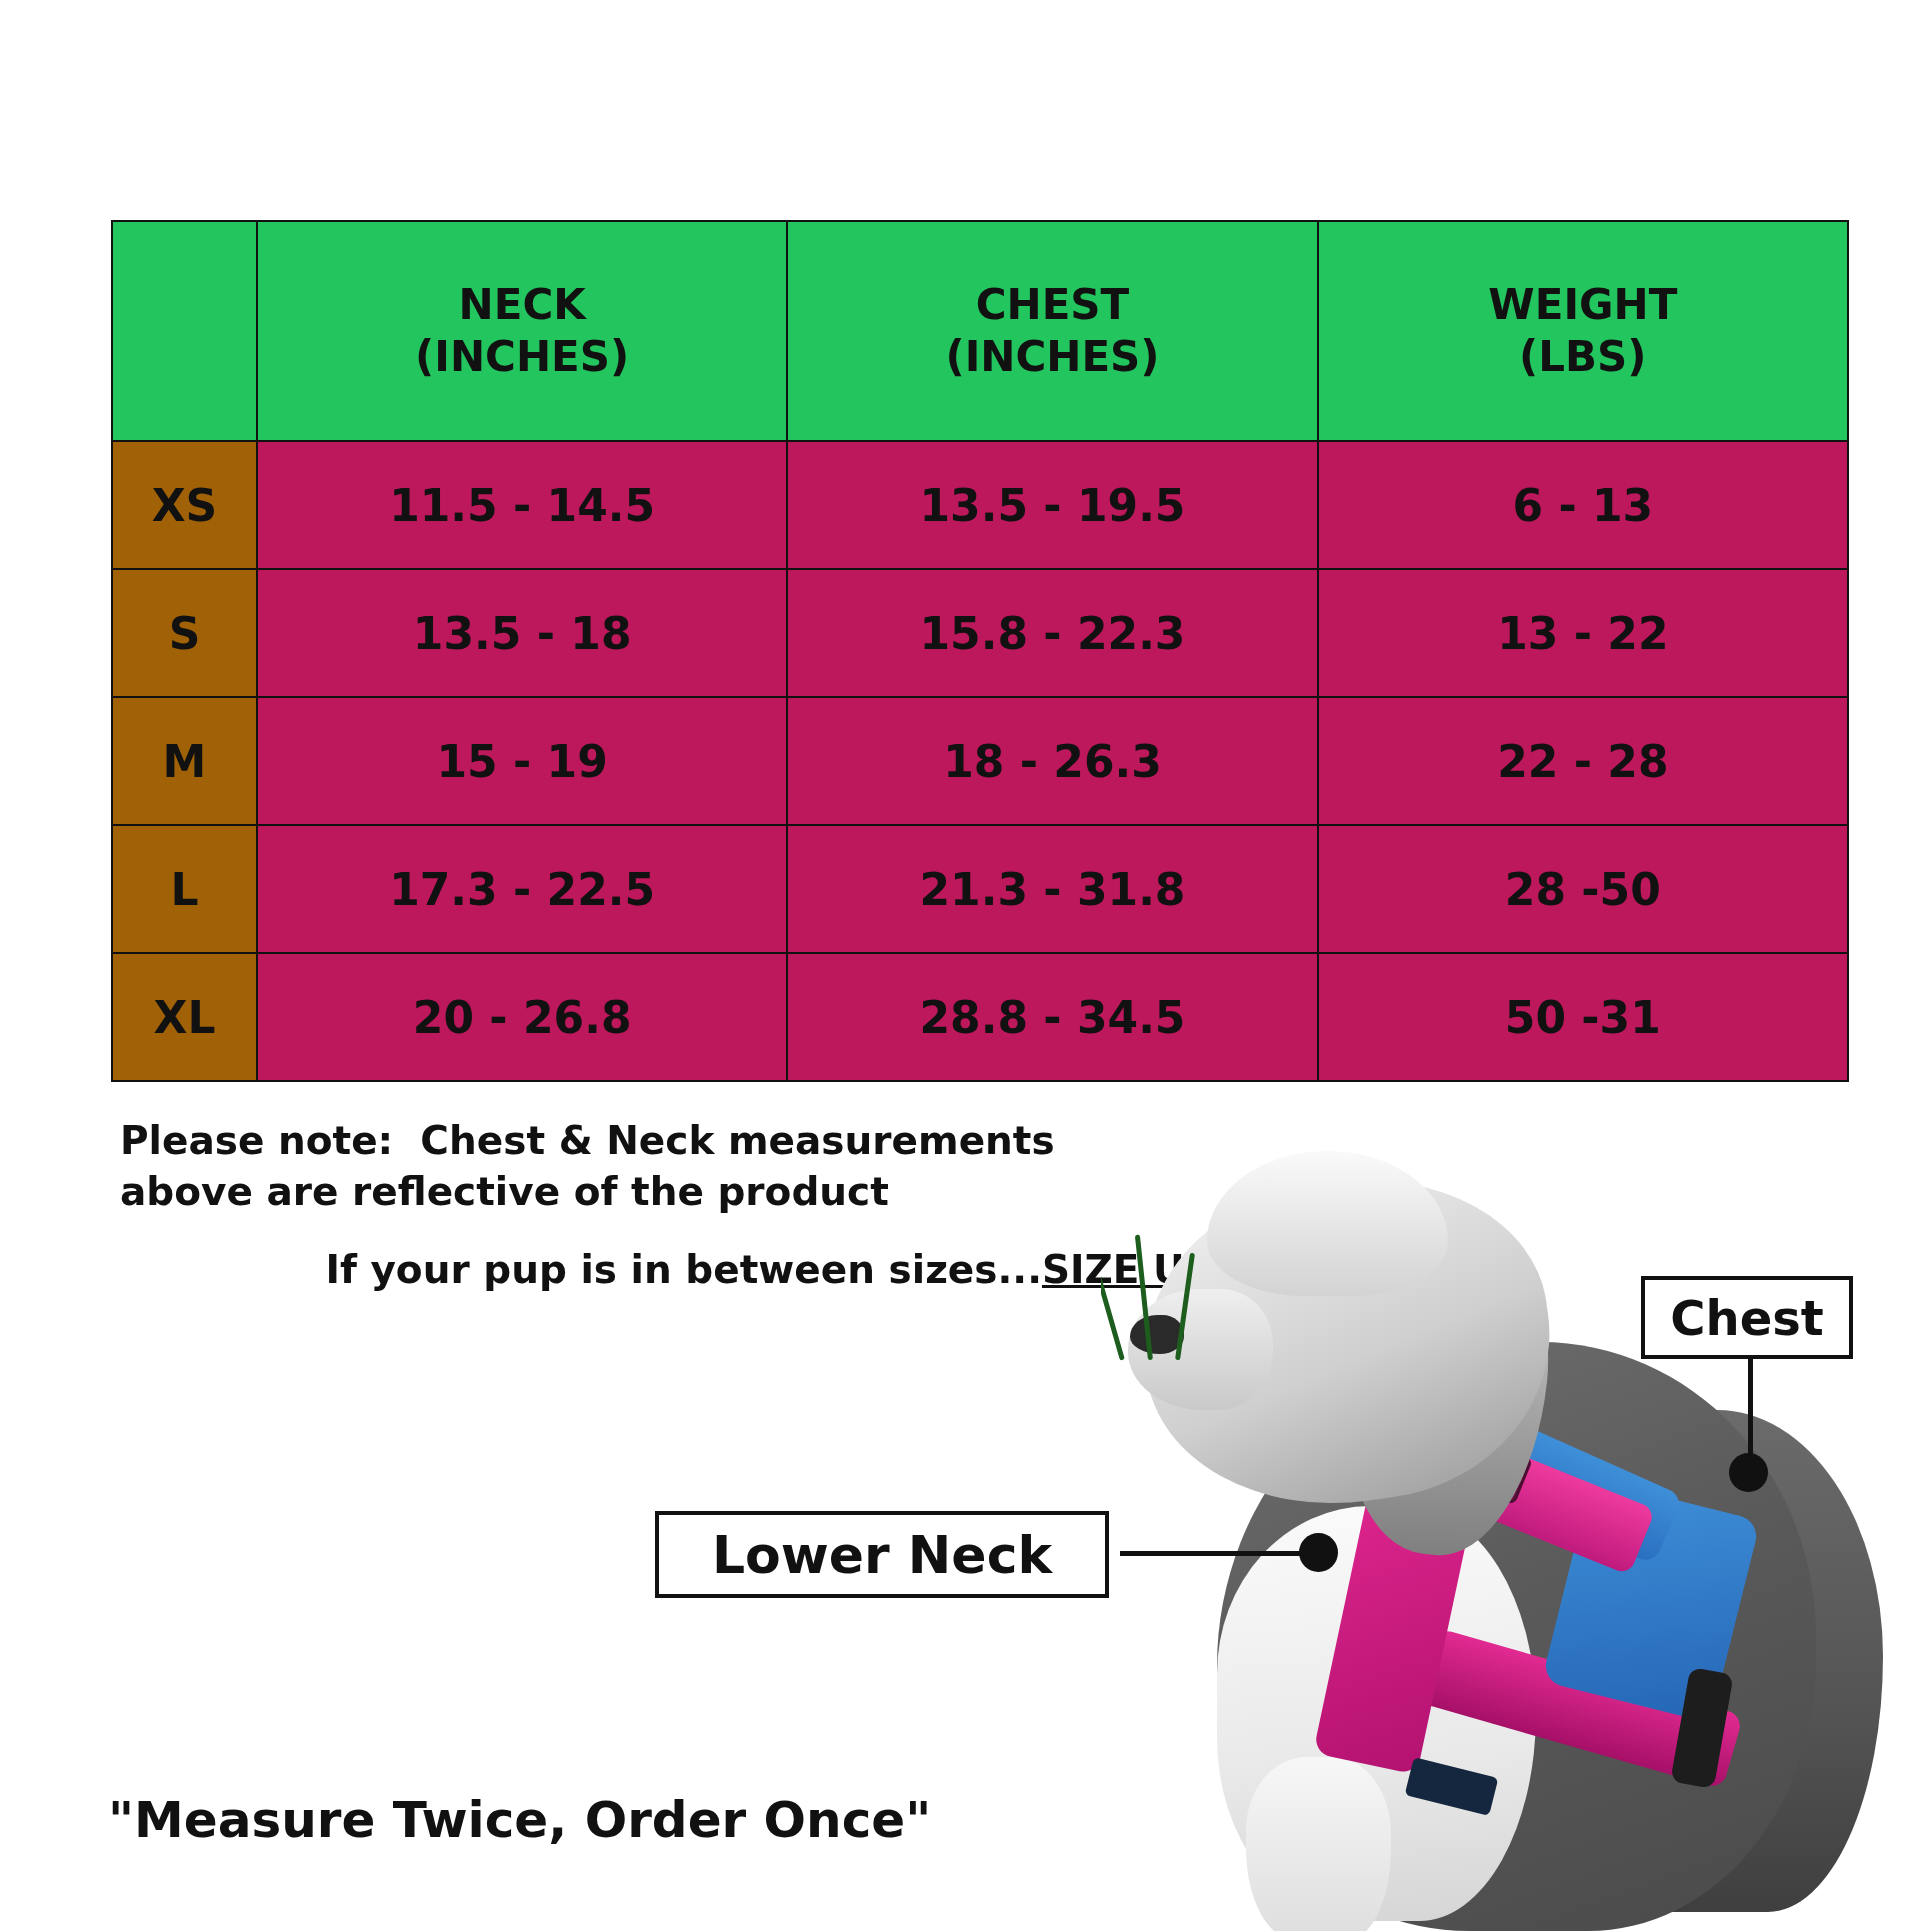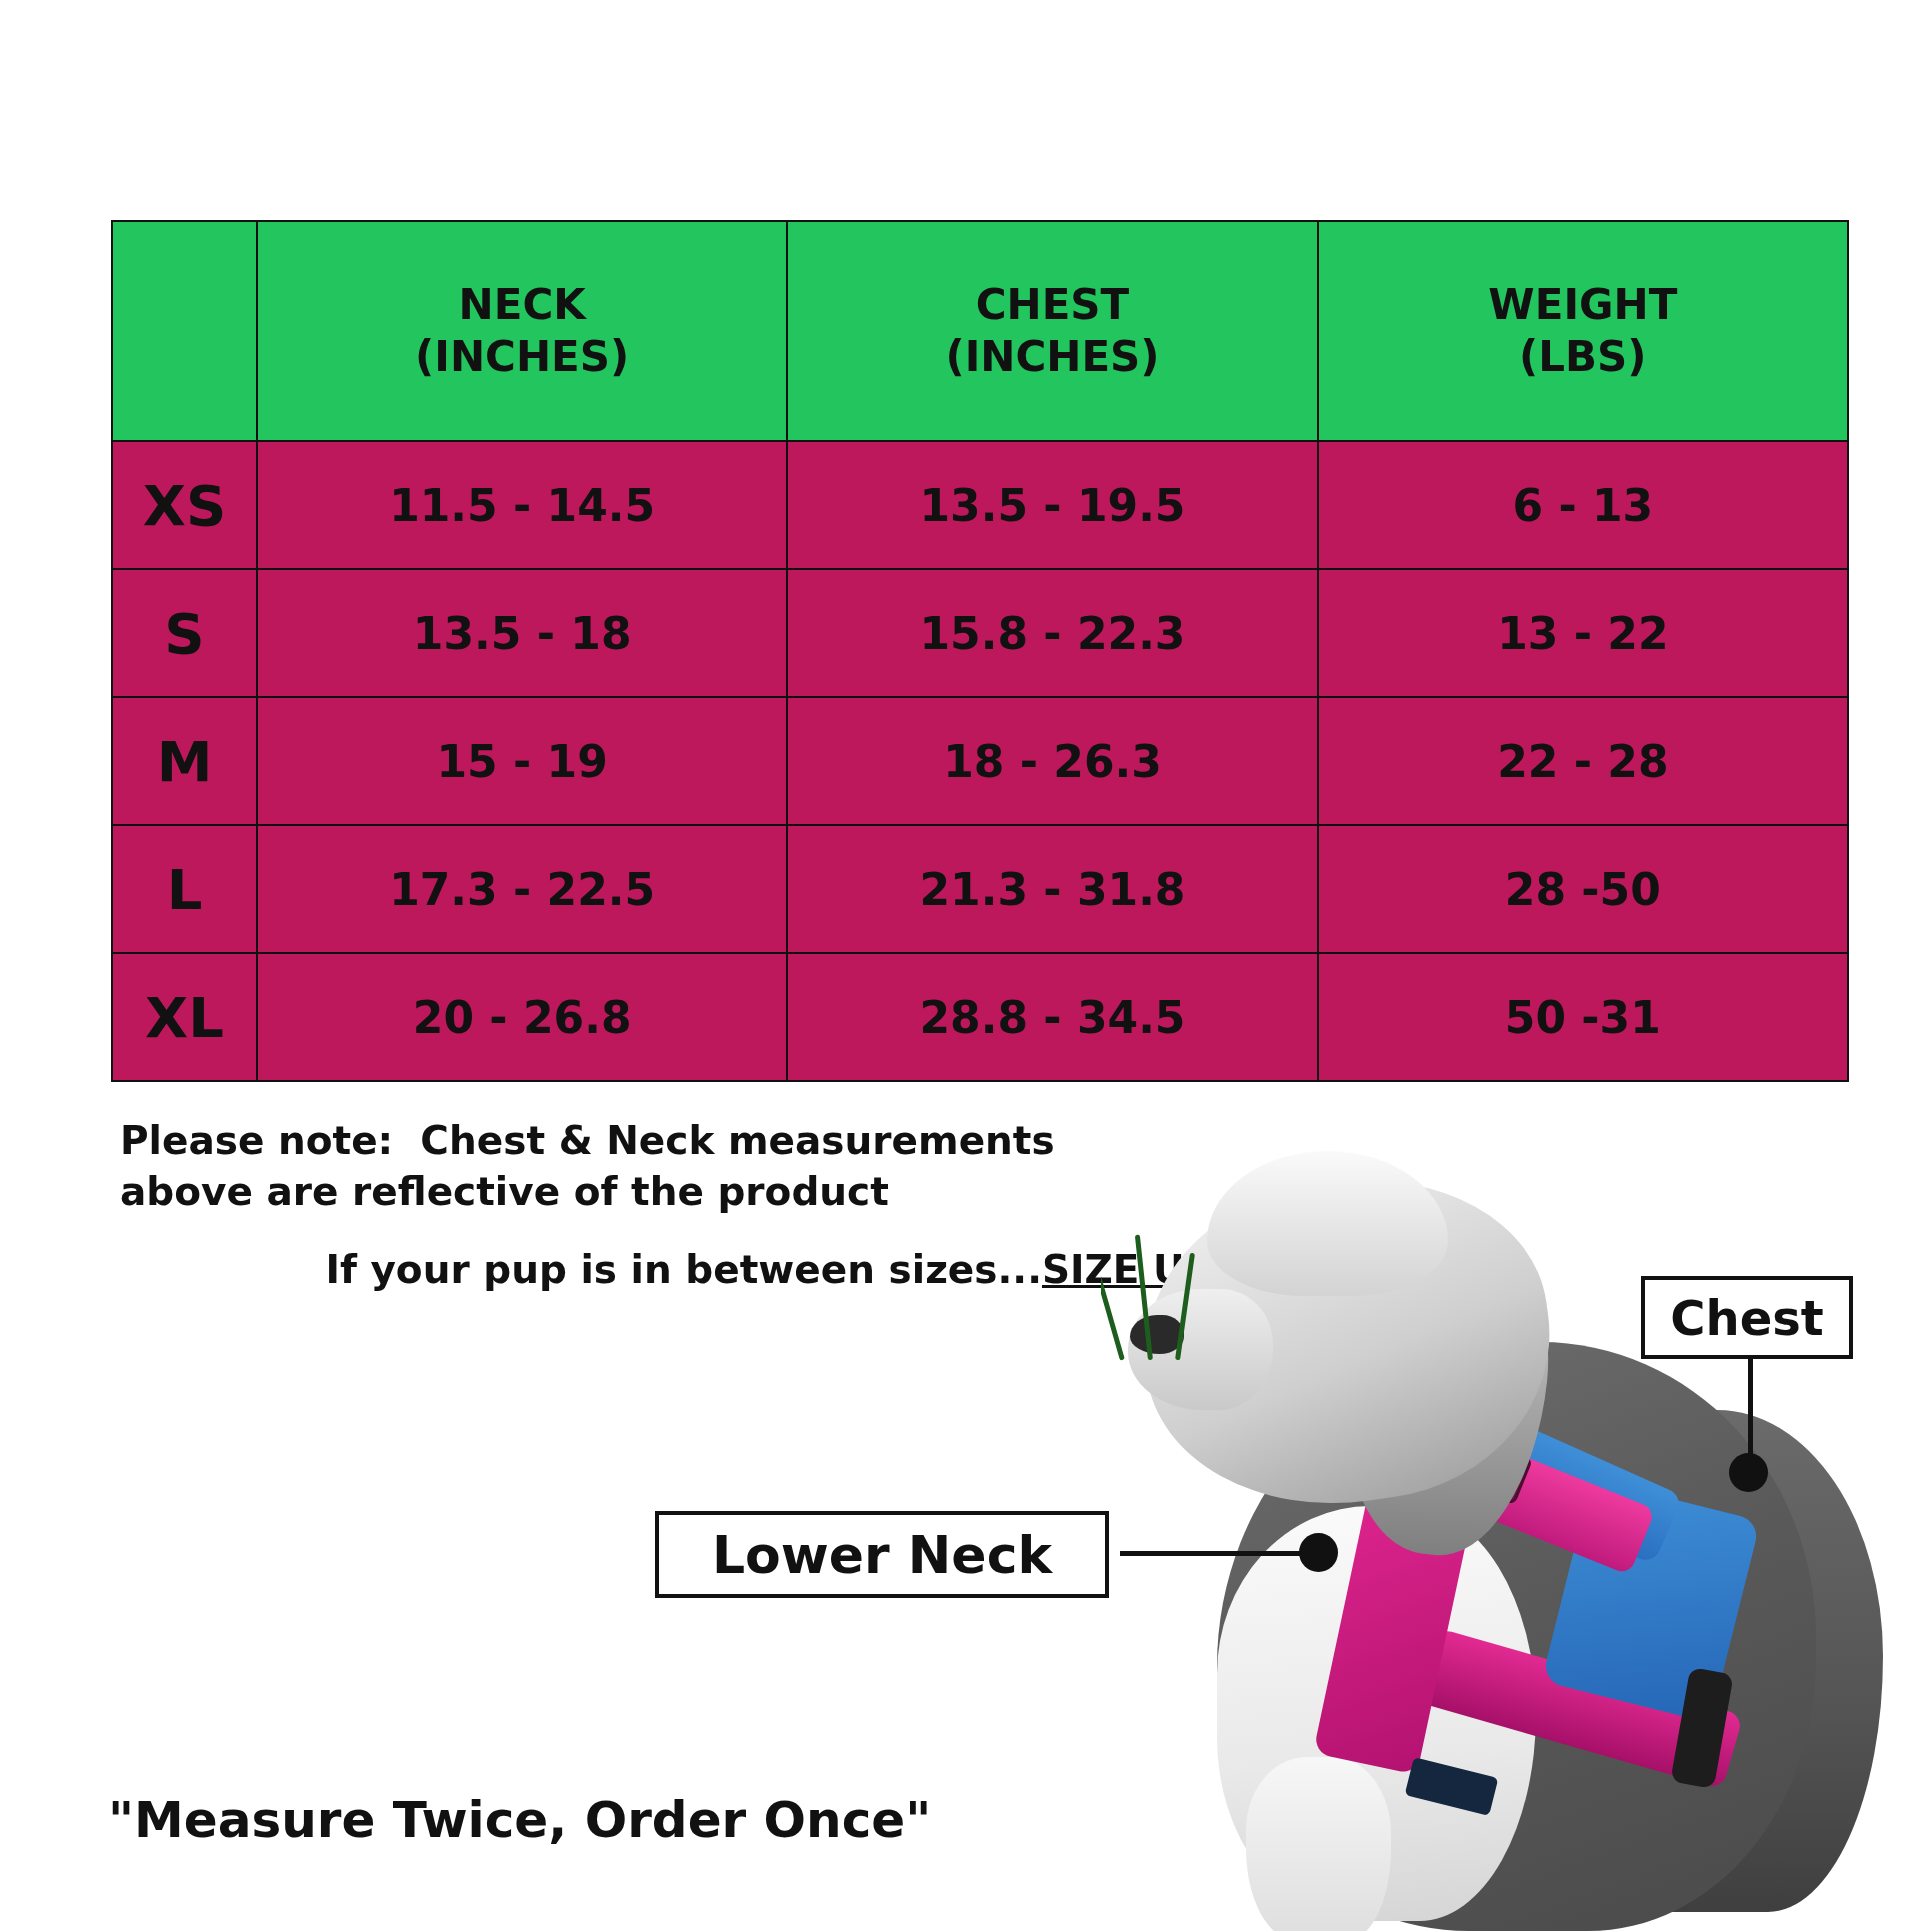--- a/index.html
+++ b/index.html
@@ -52,22 +52,22 @@
   }
   .size-table thead th.corner {
     width: 145px;
   }
   .size-table tbody td {
     height: 128px;
     font-size: 44px;
     background: #be185d;
   }
   .size-table tbody td.size-cell {
-    background: #be185d;
-    font-size: 56px;
+    background: #a16207;
+    font-size: 44px;
     width: 145px;
   }
 
   
   .note {
     position: absolute;
     left: 120px; top: 1115px;
     width: 1101px;
     font-family: "DejaVu Sans", sans-serif;
     font-weight: 700;

